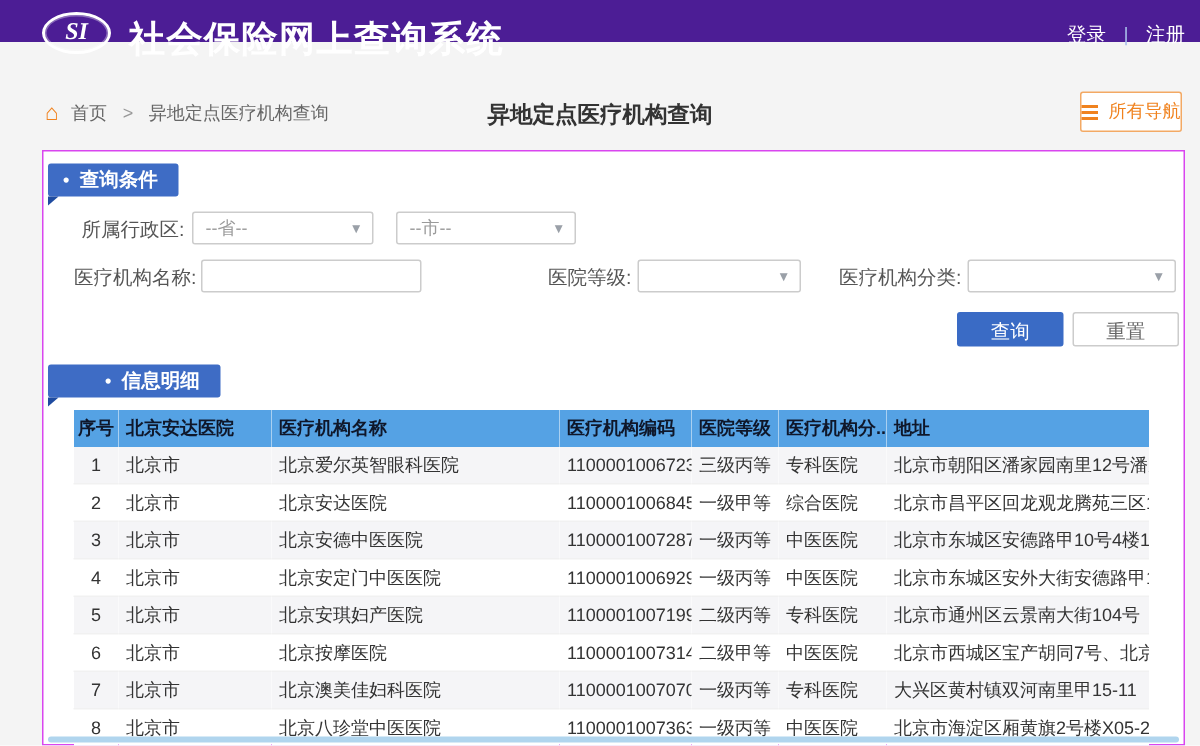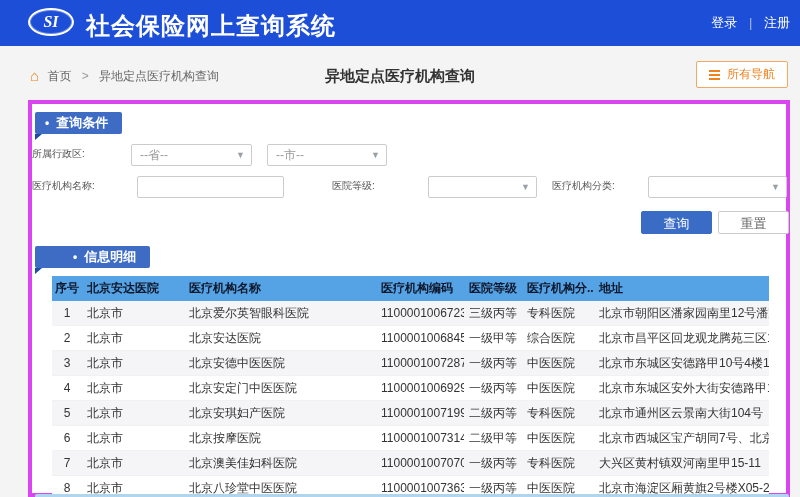--- a/index.html
+++ b/index.html
@@ -2,21 +2,21 @@
 <html><head>
 <meta charset="utf-8">
 <style>
   html,body{margin:0;padding:0;}
   body{
     width:800px;height:497px;position:relative;overflow:hidden;
     background:#f4f4f4;
     font-family:"Liberation Sans","DejaVu Sans",sans-serif;
   }
   
-  .top-header{position:absolute;left:0;top:0;width:800px;height:46px;background:#1d4ed8;}
+  .top-header{position:absolute;left:0;top:0;width:800px;height:28px;background:#4c1d95;}
   .logo{
     position:absolute;left:28px;top:8px;width:46px;height:28px;box-sizing:border-box;
     border:2px solid #fff;border-radius:50%;
     color:#fff;font-style:italic;font-weight:bold;
     font-family:"Liberation Serif","DejaVu Serif",serif;
     font-size:16px;line-height:24px;text-align:center;
     box-shadow:inset 0 0 0 1px rgba(255,255,255,.35);
   }
   .app-title{position:absolute;left:86px;top:10px;color:#fff;font-size:24px;font-weight:bold;letter-spacing:1px;}
   .auth{position:absolute;right:6px;top:14px;font-size:13px;color:#fff;text-align:center;}
@@ -24,36 +24,36 @@
   .auth .divider{color:#a8bdea;cursor:default;}
   
   .breadcrumb{position:absolute;left:30px;top:67px;font-size:12px;color:#666;z-index:2;}
   .breadcrumb .home-ic{color:#f0821e;font-size:15px;margin-right:5px;vertical-align:-1px;}
   .breadcrumb .sep{margin:0 7px;color:#999;}
   .breadcrumb .crumb-home{cursor:pointer;}
   .page-title{position:absolute;left:0;top:67px;width:800px;text-align:center;font-size:15px;font-weight:bold;color:#333;z-index:1;}
   .all-nav-btn{
     position:absolute;right:12px;top:61px;height:25px;line-height:25px;z-index:3;
     background:#fff;border:1px solid #f3a964;border-radius:2px;
-    color:#f0821e;font-size:12px;padding:0 12px;cursor:pointer;
+    color:#f0821e;font-size:12px;padding:0 0;cursor:pointer;
   }
   .list-icon{display:inline-block;width:11px;height:2px;background:#f0821e;
     box-shadow:0 4px 0 #f0821e,0 8px 0 #f0821e;vertical-align:6px;margin-right:7px;}
   
   .card{position:absolute;left:28px;top:100px;width:762px;height:397px;background:#fff;
-    border:4px solid #d946ef;box-sizing:border-box;}
+    border:1px solid #d946ef;box-sizing:border-box;}
   .section-tag{
     position:absolute;left:3px;height:22px;line-height:22px;background:#3e6cc5;color:#fff;
     font-size:13px;font-weight:bold;padding:0 14px 0 10px;border-radius:2px;white-space:nowrap;
   }
   .section-tag .bullet{margin-right:7px;font-size:12px;}
   .tag-fold{position:absolute;left:3px;width:0;height:0;
     border-top:6px solid #1f4ba0;border-right:7px solid transparent;}
   
-  .lbl{position:absolute;font-size:10px;color:#555;text-align:left;white-space:nowrap;}
+  .lbl{position:absolute;font-size:13px;color:#555;text-align:right;white-space:nowrap;}
   .ctl{
     position:absolute;height:22px;box-sizing:border-box;background:#fff;
     border:1px solid #ccc;border-radius:2px;font-size:12px;color:#333;
   }
   .sel{line-height:20px;padding:0 18px 0 8px;color:#9a9a9a;cursor:pointer;}
   .sel .chev{position:absolute;right:6px;top:0;line-height:20px;font-size:9px;color:#9aa0a8;}
   input.ctl{padding:0 6px;outline:none;}
   .btn{position:absolute;height:23px;line-height:23px;width:71px;text-align:center;
     font-size:13px;border-radius:2px;cursor:pointer;box-sizing:border-box;}
   .btn-primary{background:#3a6bc5;color:#fff;border:1px solid #3a6bc5;}

